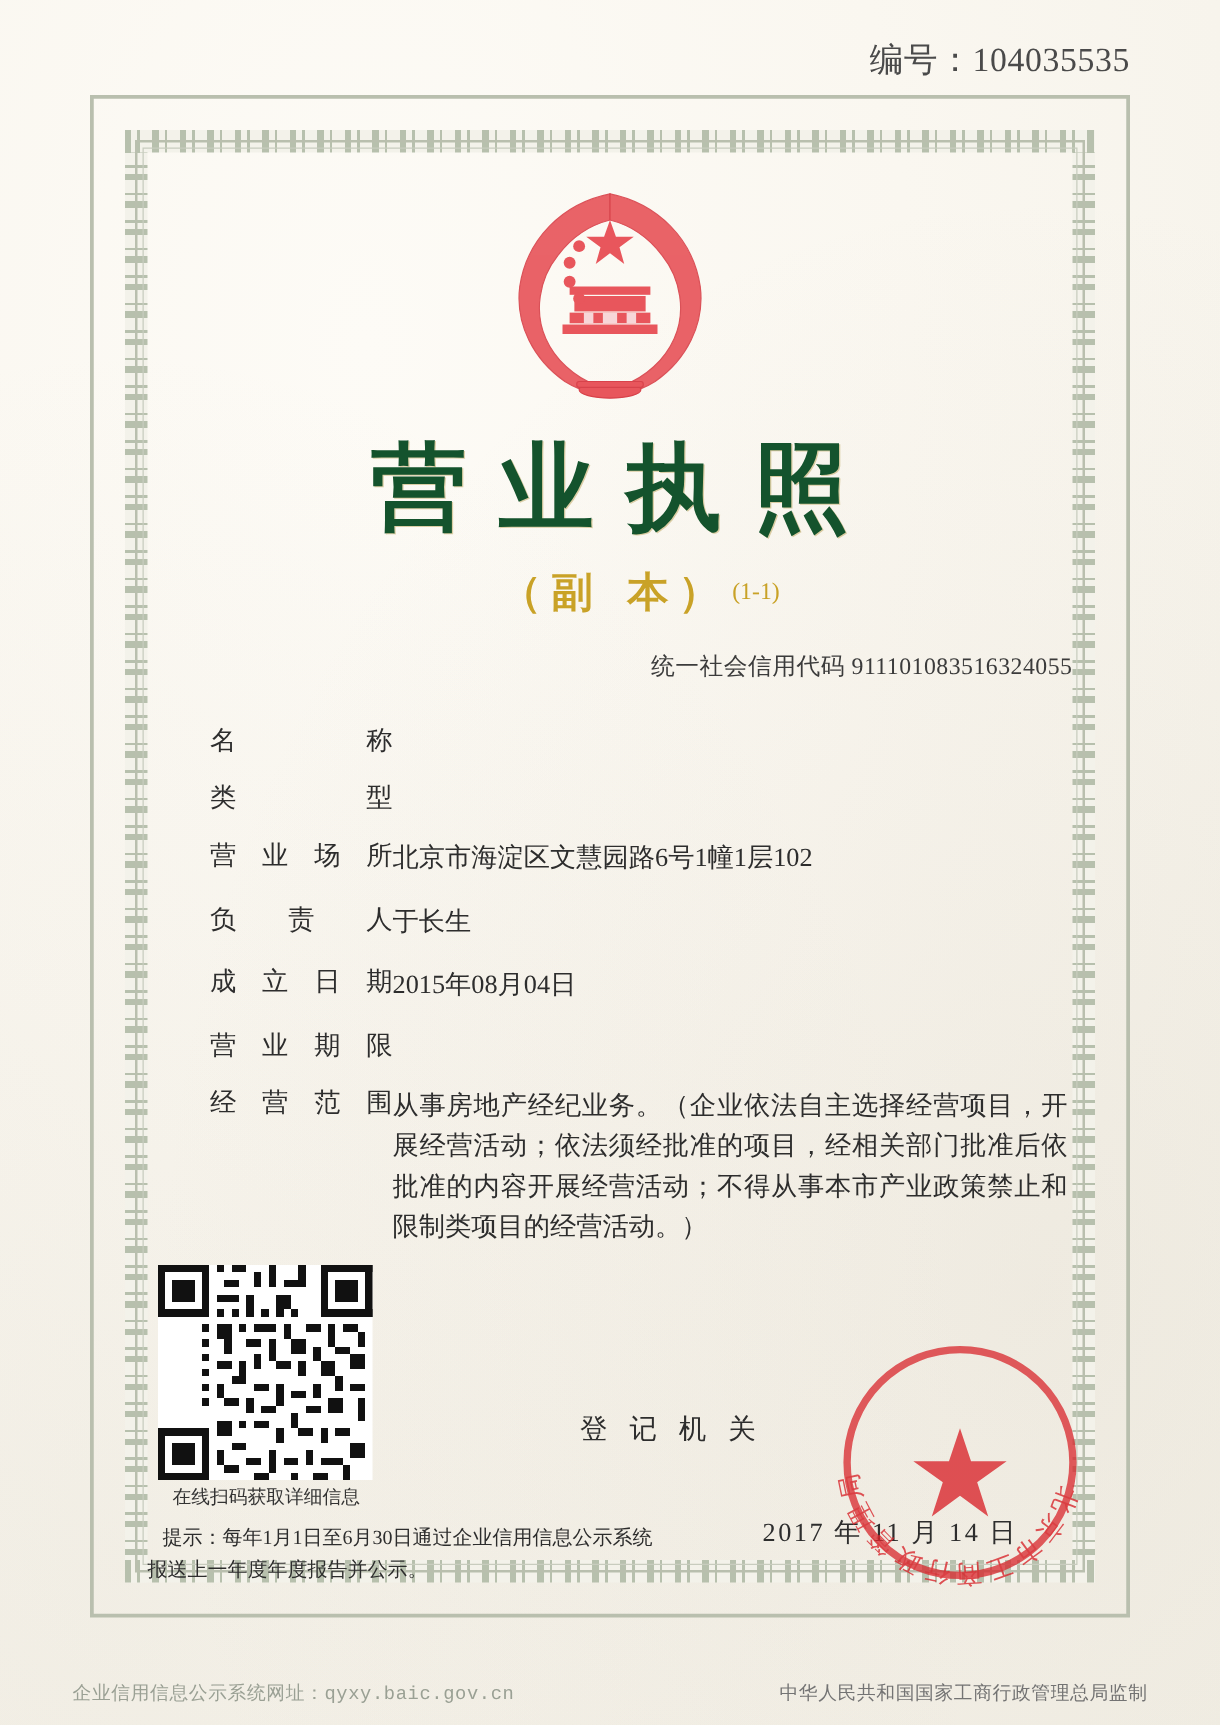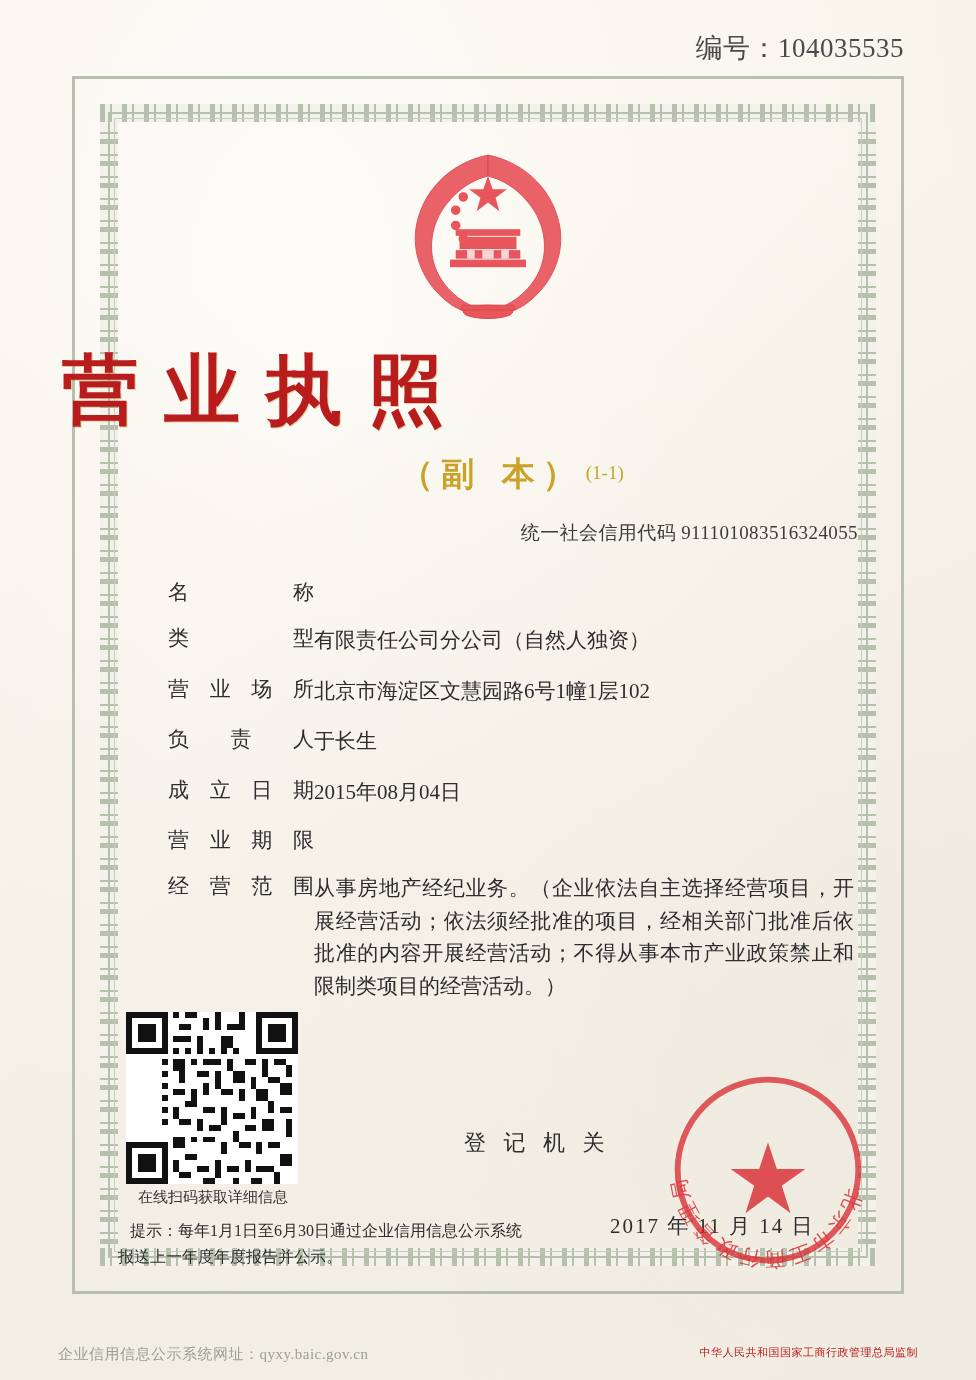--- a/index.html
+++ b/index.html
@@ -98,29 +98,28 @@
     width: 190px;
     height: 190px;
   }
 
   
   .title {
     position: absolute;
     left: 0;
     right: 0;
     top: 340px;
-    text-align: left;
+    text-align: center;
     font-size: 76px;
     letter-spacing: 26px;
     text-indent: 26px;
-    color: #b91c1c;
+    color: #14532d;
     font-weight: bold;
     font-family: "DejaVu Serif", "Liberation Serif", serif;
     text-shadow: 1px 1px 0 rgba(160,125,20,0.35);
-    padding-left: 36px;
   }
   .subtitle-wrap {
     position: absolute;
     left: 0;
     right: 0;
     top: 452px;
     text-align: center;
     color: #c9a227;
     padding-left: 48px;
   }
@@ -245,27 +244,28 @@
   }
 
   
   .footer-left {
     position: absolute;
     left: 58px;
     top: 1345px;
     font-size: 15px;
     color: #9aa094;
     letter-spacing: 0.5px;
+    font-family: Liberation Mono, monospace;
   }
   .footer-right {
     position: absolute;
     right: 58px;
     top: 1345px;
-    font-size: 11px;
-    color: #b91c1c;
+    font-size: 15px;
+    color: #737373;
     letter-spacing: 0.5px;
   }
 </style>
 </head>
 <body>
 
 <div class="paper"></div>
 
 <div class="serial">
   <span>编号：</span><span>104035535</span>
@@ -325,21 +325,20 @@
       <span class="ch">名</span>
         <span class="ch">称</span>
     </div>
   </div>
 
   <div class="field-row">
     <div class="field-label">
       <span class="ch">类</span>
         <span class="ch">型</span>
     </div>
-    <div class="field-value">有限责任公司分公司（自然人独资）</div>
   </div>
 
   <div class="field-row">
     <div class="field-label">
       <span class="ch">营</span>
         <span class="ch">业</span>
         <span class="ch">场</span>
         <span class="ch">所</span>
     </div>
     <div class="field-value">北京市海淀区文慧园路6号1幢1层102</div>

